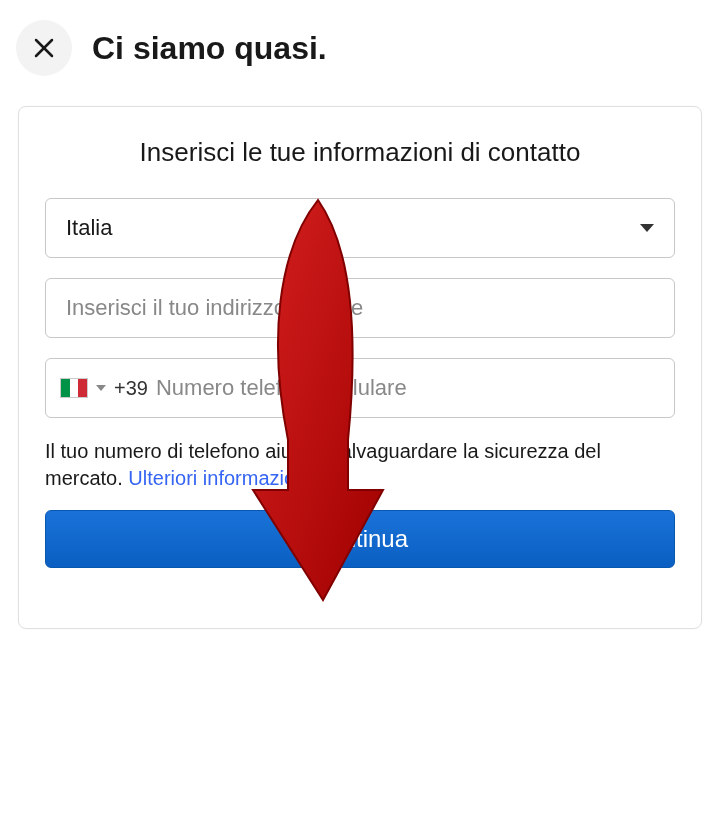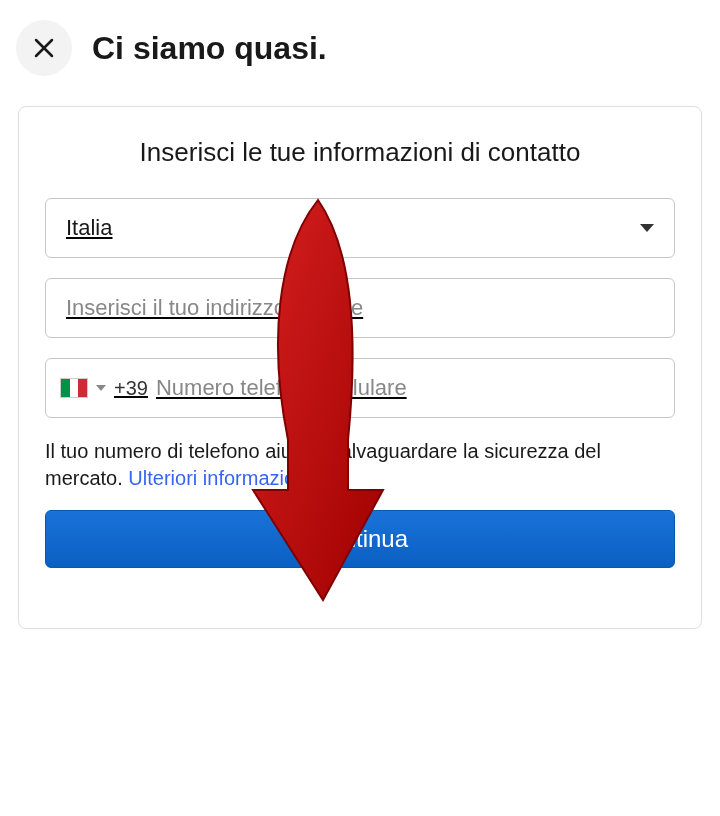--- a/index.html
+++ b/index.html
@@ -50,21 +50,20 @@
     .select-field, .input-field, .phone-field {
       width: 100%;
       border: 1px solid #c7c7c7;
       border-radius: 6px;
       height: 60px;
       display: flex;
       align-items: center;
       padding: 8px 20px;
       margin-bottom: 20px;
       background: #fff;
-      text-decoration: underline;
     }
     .select-field {
       justify-content: space-between;
       cursor: pointer;
     }
     .select-text {
       font-size: 22px;
       color: #191919;
     }
     .caret-down {

